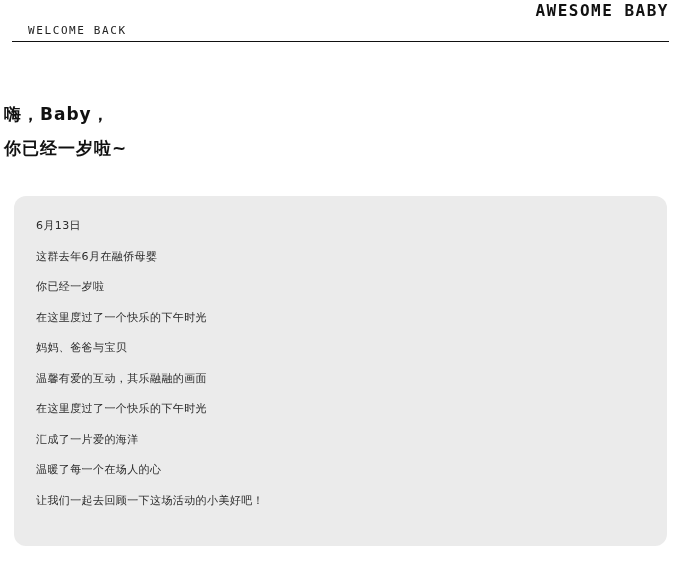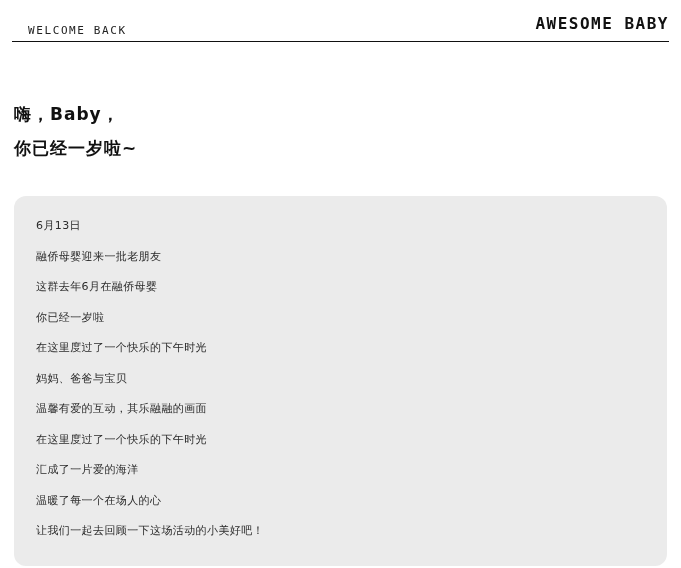--- a/index.html
+++ b/index.html
@@ -25,21 +25,21 @@
   
   .header {
     position: relative;
     height: 44px;
     padding: 0 12px;
   }
 
   .header-brand {
     position: absolute;
     right: 12px;
-    top: 14px;
+    top: 1px;
     font-family: "DejaVu Sans Mono", monospace;
     font-size: 16px;
     font-weight: bold;
     letter-spacing: 1.5px;
     color: #111111;
     white-space: nowrap;
   }
 
   .header-left {
     position: absolute;
@@ -57,21 +57,21 @@
     left: 12px;
     right: 12px;
     top: 41px;
     height: 1px;
     background: #111111;
   }
 
   
   .greeting {
     margin-top: 58px;
-    padding: 0 14px;
+    padding: 0 4px;
   }
 
   .greeting-line {
     font-family: "DejaVu Sans", sans-serif;
     font-size: 17px;
     font-weight: bold;
     color: #111111;
     letter-spacing: 1px;
     line-height: 1.45;
   }
@@ -115,21 +115,20 @@
     <div class="header-rule"></div>
   </div>
 
   <div class="greeting">
     <div class="greeting-line">嗨，Baby，</div>
     <div class="greeting-line second">你已经一岁啦~</div>
   </div>
 
   <div class="card">
     <div class="card-line">6月13日</div>
-    <div class="card-line">融侨母婴迎来一批老朋友</div>
     <div class="card-line">这群去年6月在融侨母婴</div>
     <div class="card-line">你已经一岁啦</div>
     <div class="card-line">在这里度过了一个快乐的下午时光</div>
     <div class="card-line">妈妈、爸爸与宝贝</div>
     <div class="card-line">温馨有爱的互动，其乐融融的画面</div>
     <div class="card-line">在这里度过了一个快乐的下午时光</div>
     <div class="card-line">汇成了一片爱的海洋</div>
     <div class="card-line">温暖了每一个在场人的心</div>
     <div class="card-line">让我们一起去回顾一下这场活动的小美好吧！</div>
   </div>

